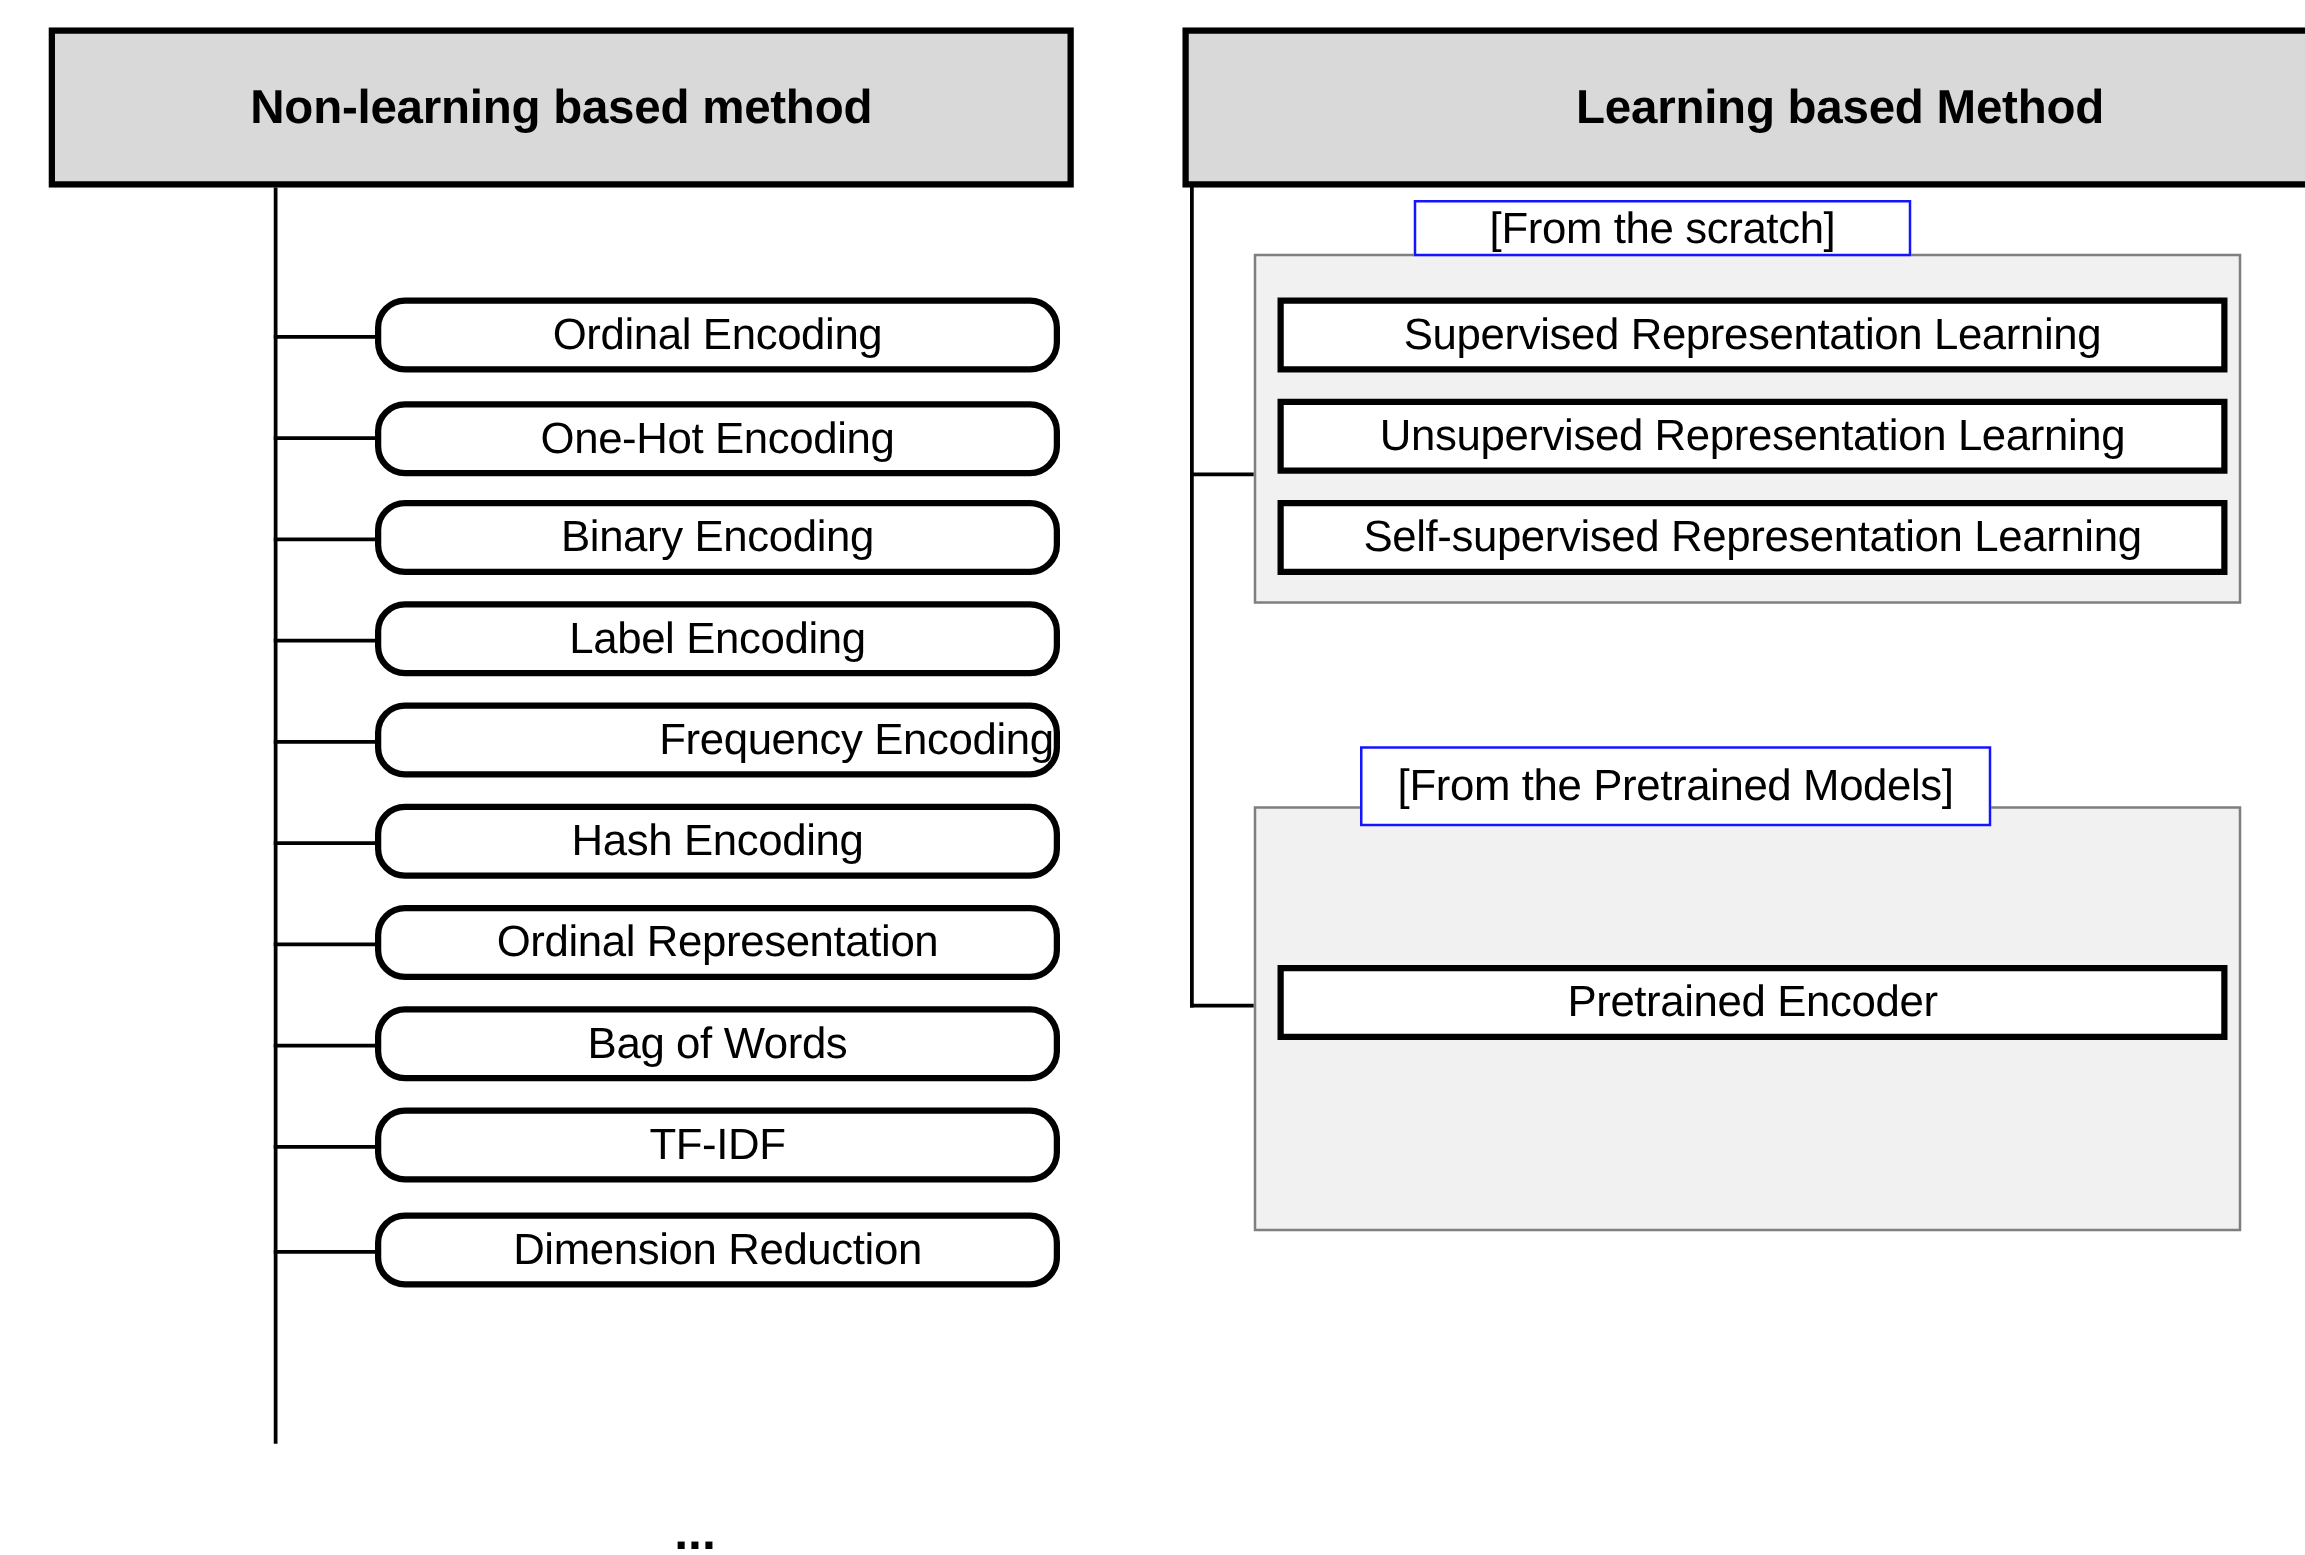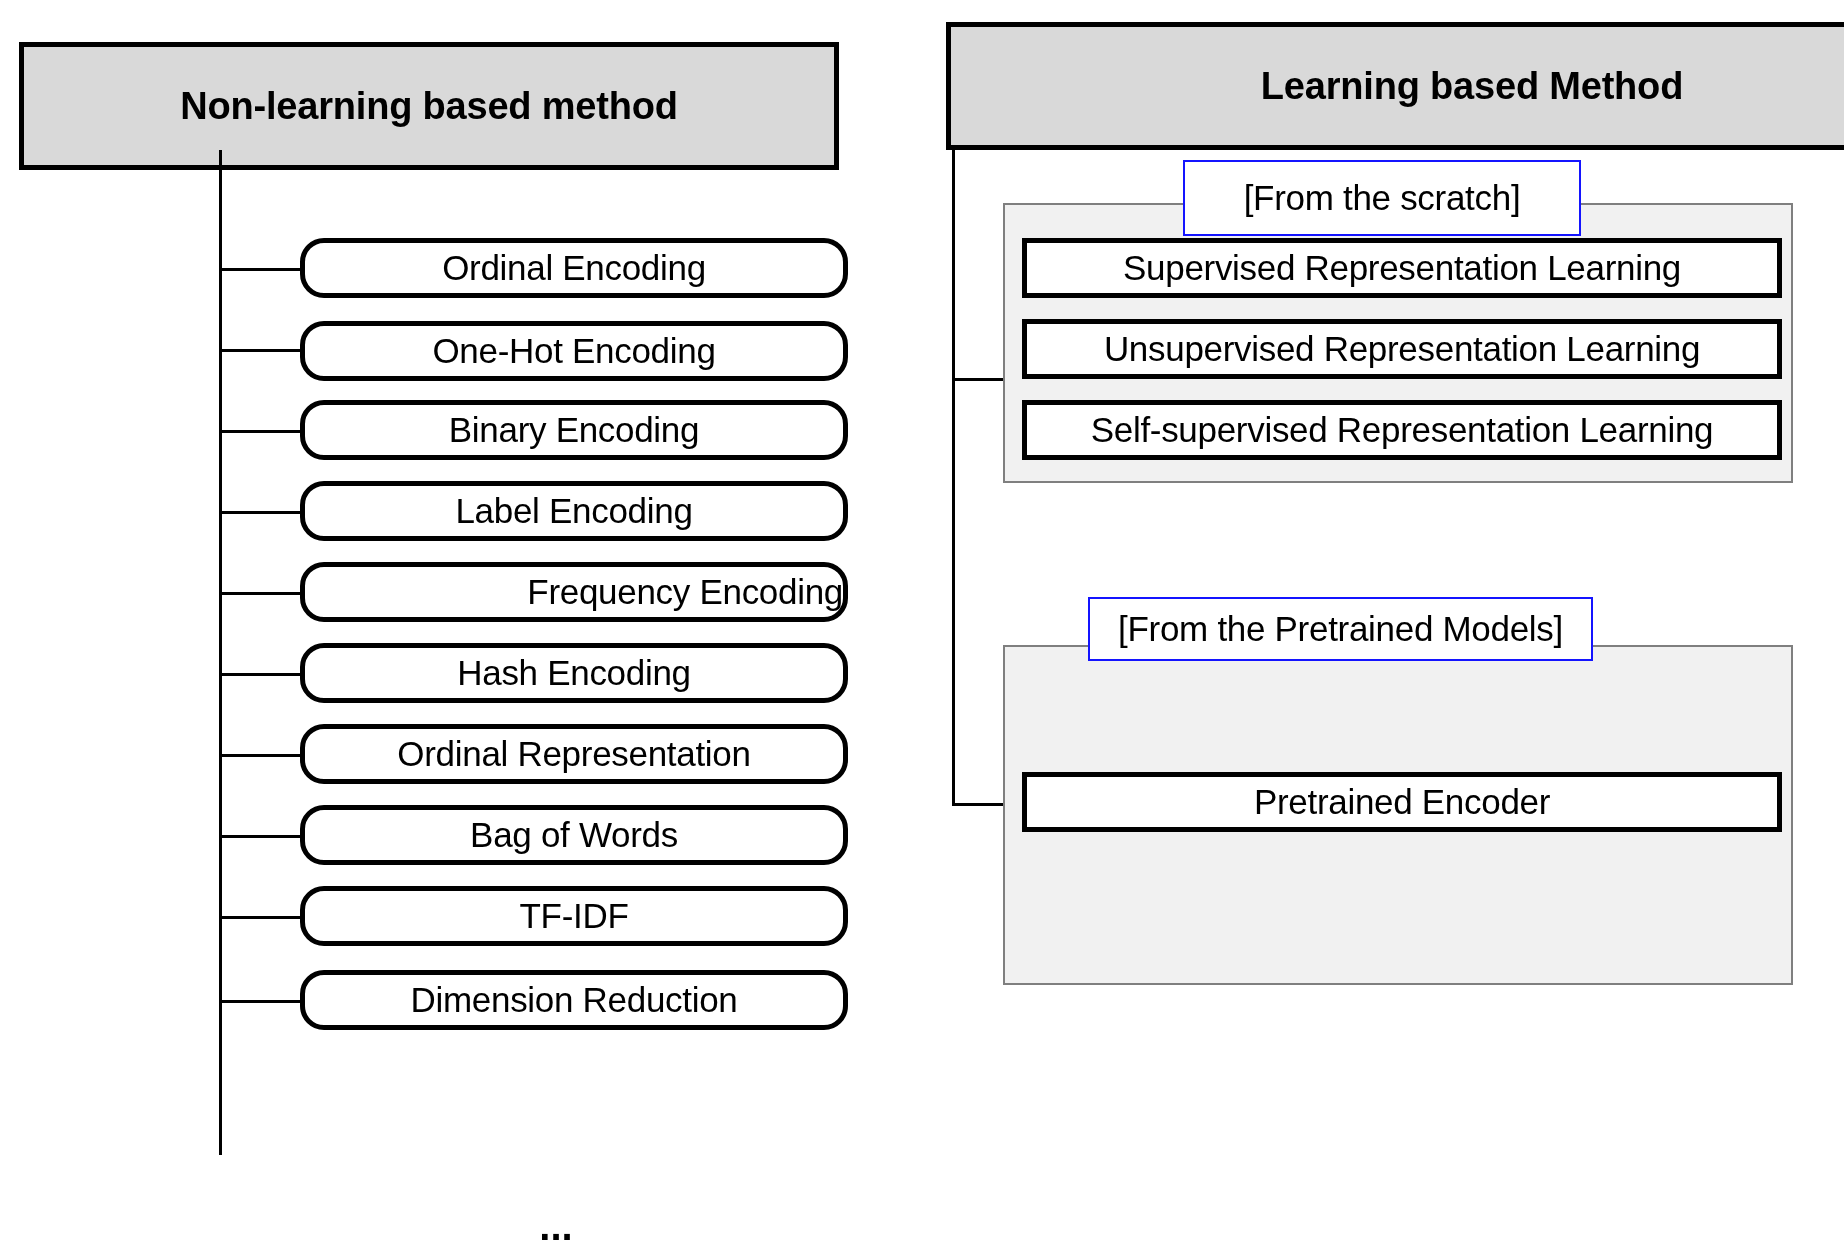--- a/index.html
+++ b/index.html
@@ -24,21 +24,21 @@
     background: #d9d9d9;
     border: 5px solid #000000;
     box-sizing: border-box;
     display: flex;
     align-items: center;
     justify-content: center;
     font-weight: bold;
     color: #000000;
     letter-spacing: -0.2px;
   }
-  #header-left  { left: 19px;  top: 22px; width: 820px; height: 128px; font-size: 38px; margin-top: 20px; }
+  #header-left  { left: 39px;  top: 22px; width: 820px; height: 128px; font-size: 38px; }
   #header-right { left: 946px; top: 22px; width: 1052px; height: 128px; font-size: 38px; }
 
   
   .leaf-box {
     position: absolute;
     background: #ffffff;
     border: 5px solid #000000;
     box-sizing: border-box;
     display: flex;
     align-items: center;
@@ -67,21 +67,21 @@
     border: 2px solid #1414ff;
     box-sizing: border-box;
     display: flex;
     align-items: center;
     justify-content: center;
     color: #000000;
     font-size: 35px;
     letter-spacing: -0.3px;
     z-index: 5;
   }
-  #caption-scratch    { left: 1183px; top: 160px; width: 398px; height: 76px; }
+  #caption-scratch    { left: 1131px; top: 160px; width: 398px; height: 45px; }
   #caption-pretrained { left: 1088px; top: 597px; width: 505px; height: 64px; }
 
   
   .vline {
     position: absolute;
     width: 3px;
     background: #000000;
   }
   .hline {
     position: absolute;

